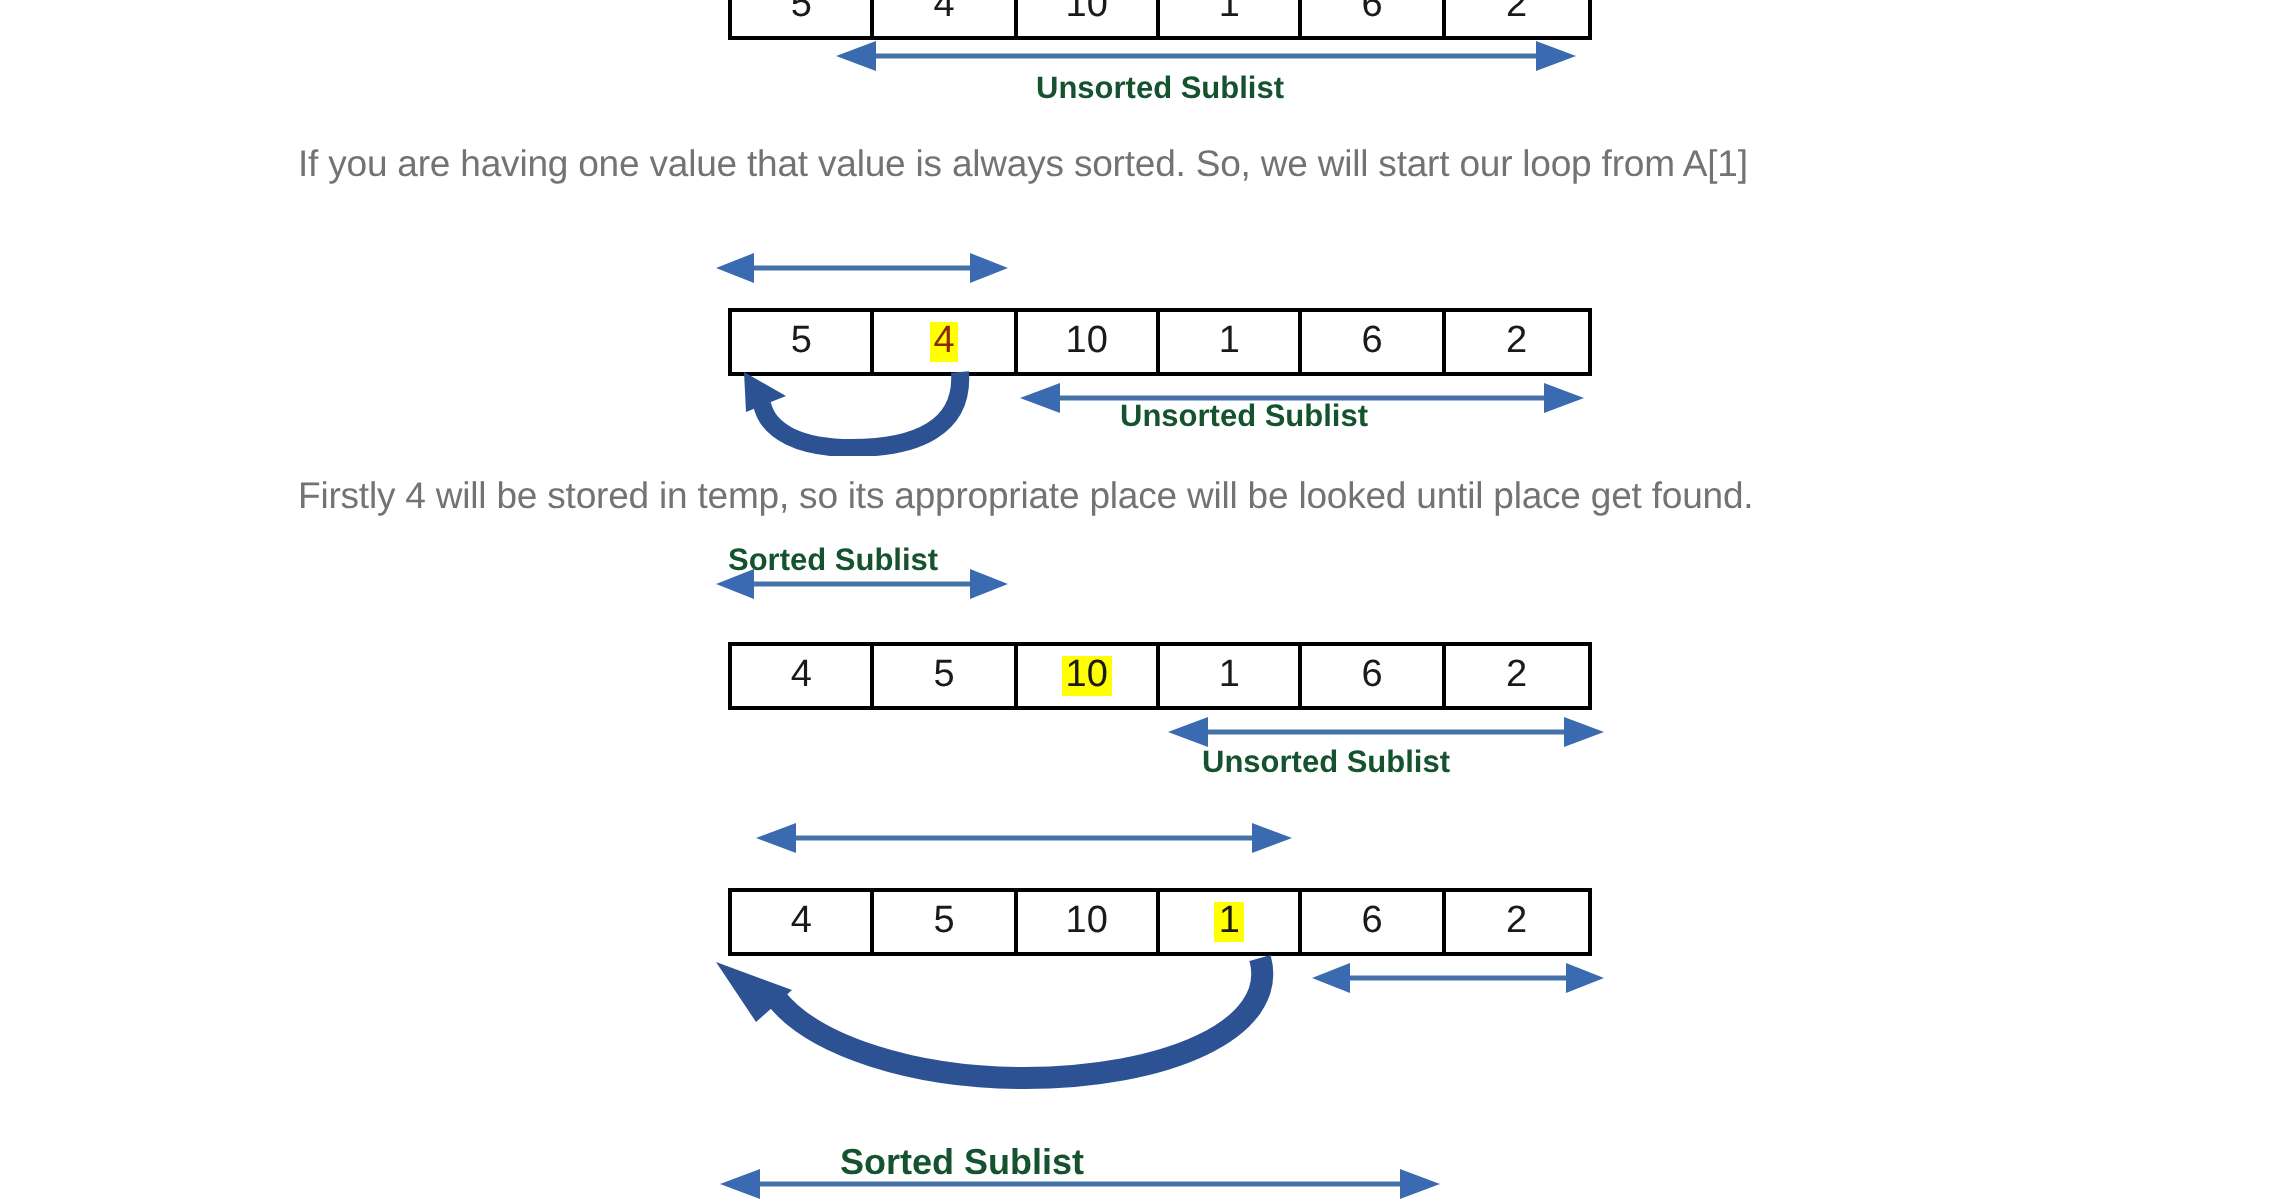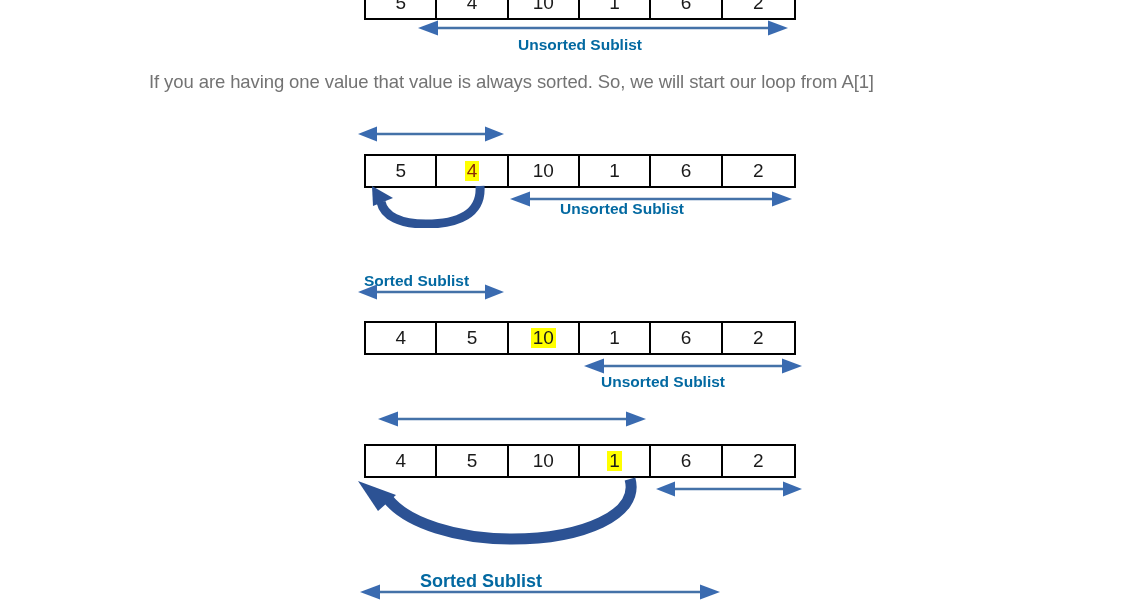--- a/index.html
+++ b/index.html
@@ -65,21 +65,21 @@
 
   
   .dblarrow { position: absolute; }
 
   
   .caption {
     position: absolute;
     font-family: "Liberation Sans", sans-serif;
     font-weight: bold;
     font-size: 15.5px;
-    color: #0369a1;
+    color: #14532d;
     white-space: nowrap;
   }
 
   
   .curve { position: absolute; }
 </style>
 </head>
 <body>
 
 <div class="stage">
@@ -148,20 +148,21 @@
   </svg>
 
   <svg class="dblarrow" style="left:510px; top:191px;" width="282" height="16" viewBox="0 0 282 16">
     <line x1="16" y1="8" x2="266" y2="8" stroke="#4472a8" stroke-width="2.6"></line>
     <polygon points="0,8 20,0.5 20,15.5" fill="#3a6bb0"></polygon>
     <polygon points="282,8 262,0.5 262,15.5" fill="#3a6bb0"></polygon>
   </svg>
 
   <div class="caption" style="left:560px; top:200px;">Unsorted Sublist</div>
 
+  <div class="para" style="left:149px; top:236px;">Firstly 4 will be stored in temp, so its appropriate place will be looked until place get found.</div>
 
   <div class="caption" style="left:364px; top:272px;">Sorted Sublist</div>
 
   <svg class="dblarrow" style="left:358px; top:284px;" width="146" height="16" viewBox="0 0 146 16">
     <line x1="15" y1="8" x2="131" y2="8" stroke="#4472a8" stroke-width="2.6"></line>
     <polygon points="0,8 19,0.5 19,15.5" fill="#3a6bb0"></polygon>
     <polygon points="146,8 127,0.5 127,15.5" fill="#3a6bb0"></polygon>
   </svg>
 
   <div class="array" style="left:364px; top:321px; width:432px;">

